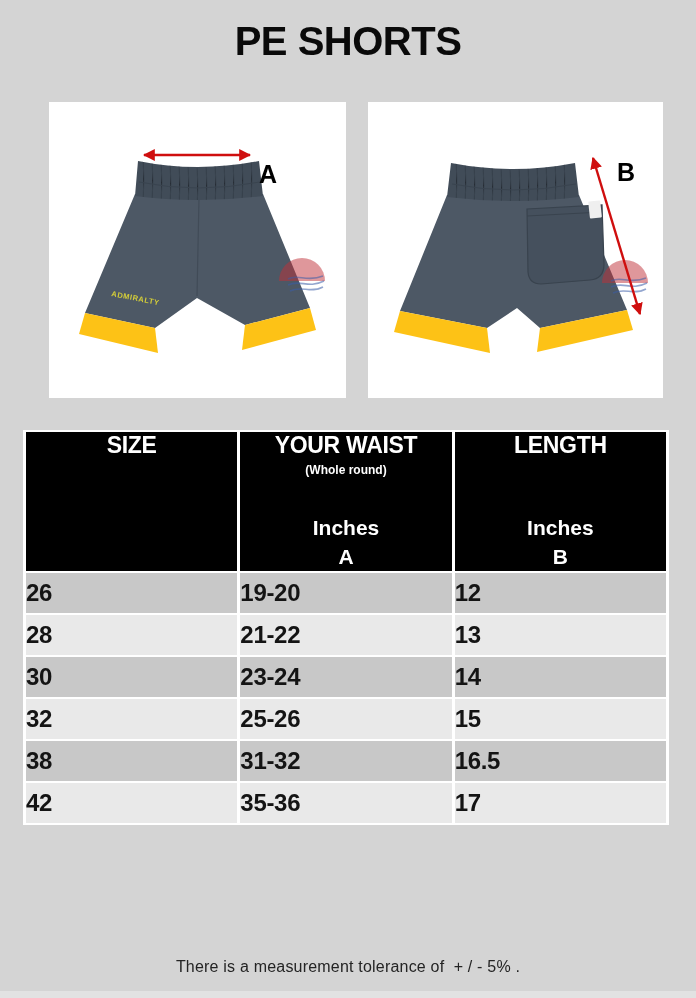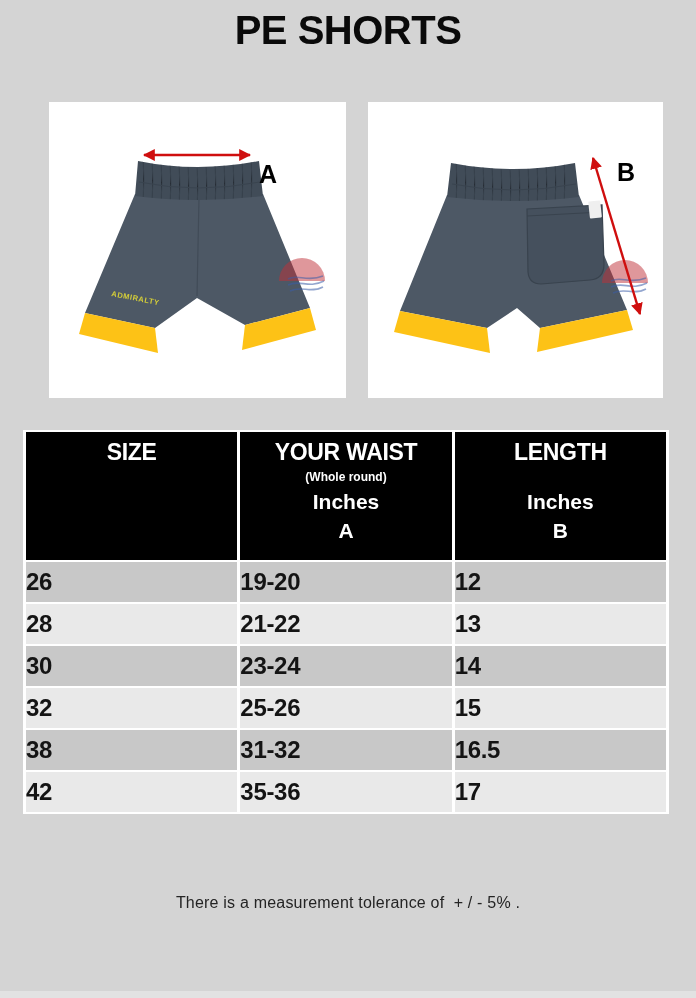--- a/index.html
+++ b/index.html
@@ -4,21 +4,21 @@
 <style>
   * { margin:0; padding:0; box-sizing:border-box; }
   html,body { width:696px; height:998px; }
   body {
     position:relative;
     background:#d4d4d4;
     font-family:"Liberation Sans", sans-serif;
     overflow:hidden;
   }
   .title {
-    position:absolute; top:8px; left:0; width:696px;
+    position:absolute; top:19px; left:0; width:696px;
     text-align:center;
     font-size:40px; font-weight:700; letter-spacing:-0.5px;
     color:#0a0a0a;
   }
   .card {
     position:absolute; top:102px; height:296px;
     background:#ffffff;
   }
   .card-front { left:49px;  width:297px; }
   .card-back  { left:368px; width:295px; }
@@ -28,38 +28,38 @@
   svg text.brand { font-size:7.5px; font-weight:700; letter-spacing:0.6px; fill:#d5ce39; }
 
   table.size-table {
     position:absolute; left:23px; top:430px; width:646px;
     border-collapse:separate; border-spacing:3px 2px;
     background:#ffffff;
     table-layout:fixed;
   }
   table.size-table th {
     background:#000000; color:#ffffff;
-    height:128px; vertical-align:top; padding-top:7px;
+    height:128px; vertical-align:top; 
     font-weight:700; text-align:center;
   }
   .hline1 { font-size:23px; line-height:27px; min-height:27px; letter-spacing:-0.3px; }
   .hline2 { font-size:12px; line-height:22px; min-height:22px; }
-  .hline3 { font-size:21px; line-height:28px; min-height:28px; }
+  .hline3 { font-size:21px; line-height:28px; min-height:28px;margin-top:33px; }
   .hline4 { font-size:21px; line-height:29px; min-height:29px; }
 
   table.size-table td {
     height:40px; text-align:left; vertical-align:middle;
     font-size:24px; font-weight:600; color:#141414;
     letter-spacing:-0.3px;
   }
   table.size-table tbody tr:nth-child(odd)  td { background:#c8c8c8; }
   table.size-table tbody tr:nth-child(even) td { background:#e9e9e9; }
 
   .footer-note {
-    position:absolute; top:894px; left:0; width:696px;
+    position:absolute; top:958px; left:0; width:696px;
     text-align:center;
     font-size:16px; color:#242424; letter-spacing:0.2px;
     white-space:pre;
   }
   .bottom-strip {
     position:absolute; left:0; bottom:0; width:696px; height:7px;
     background:#e2e2e2;
   }
 </style>
 </head>

